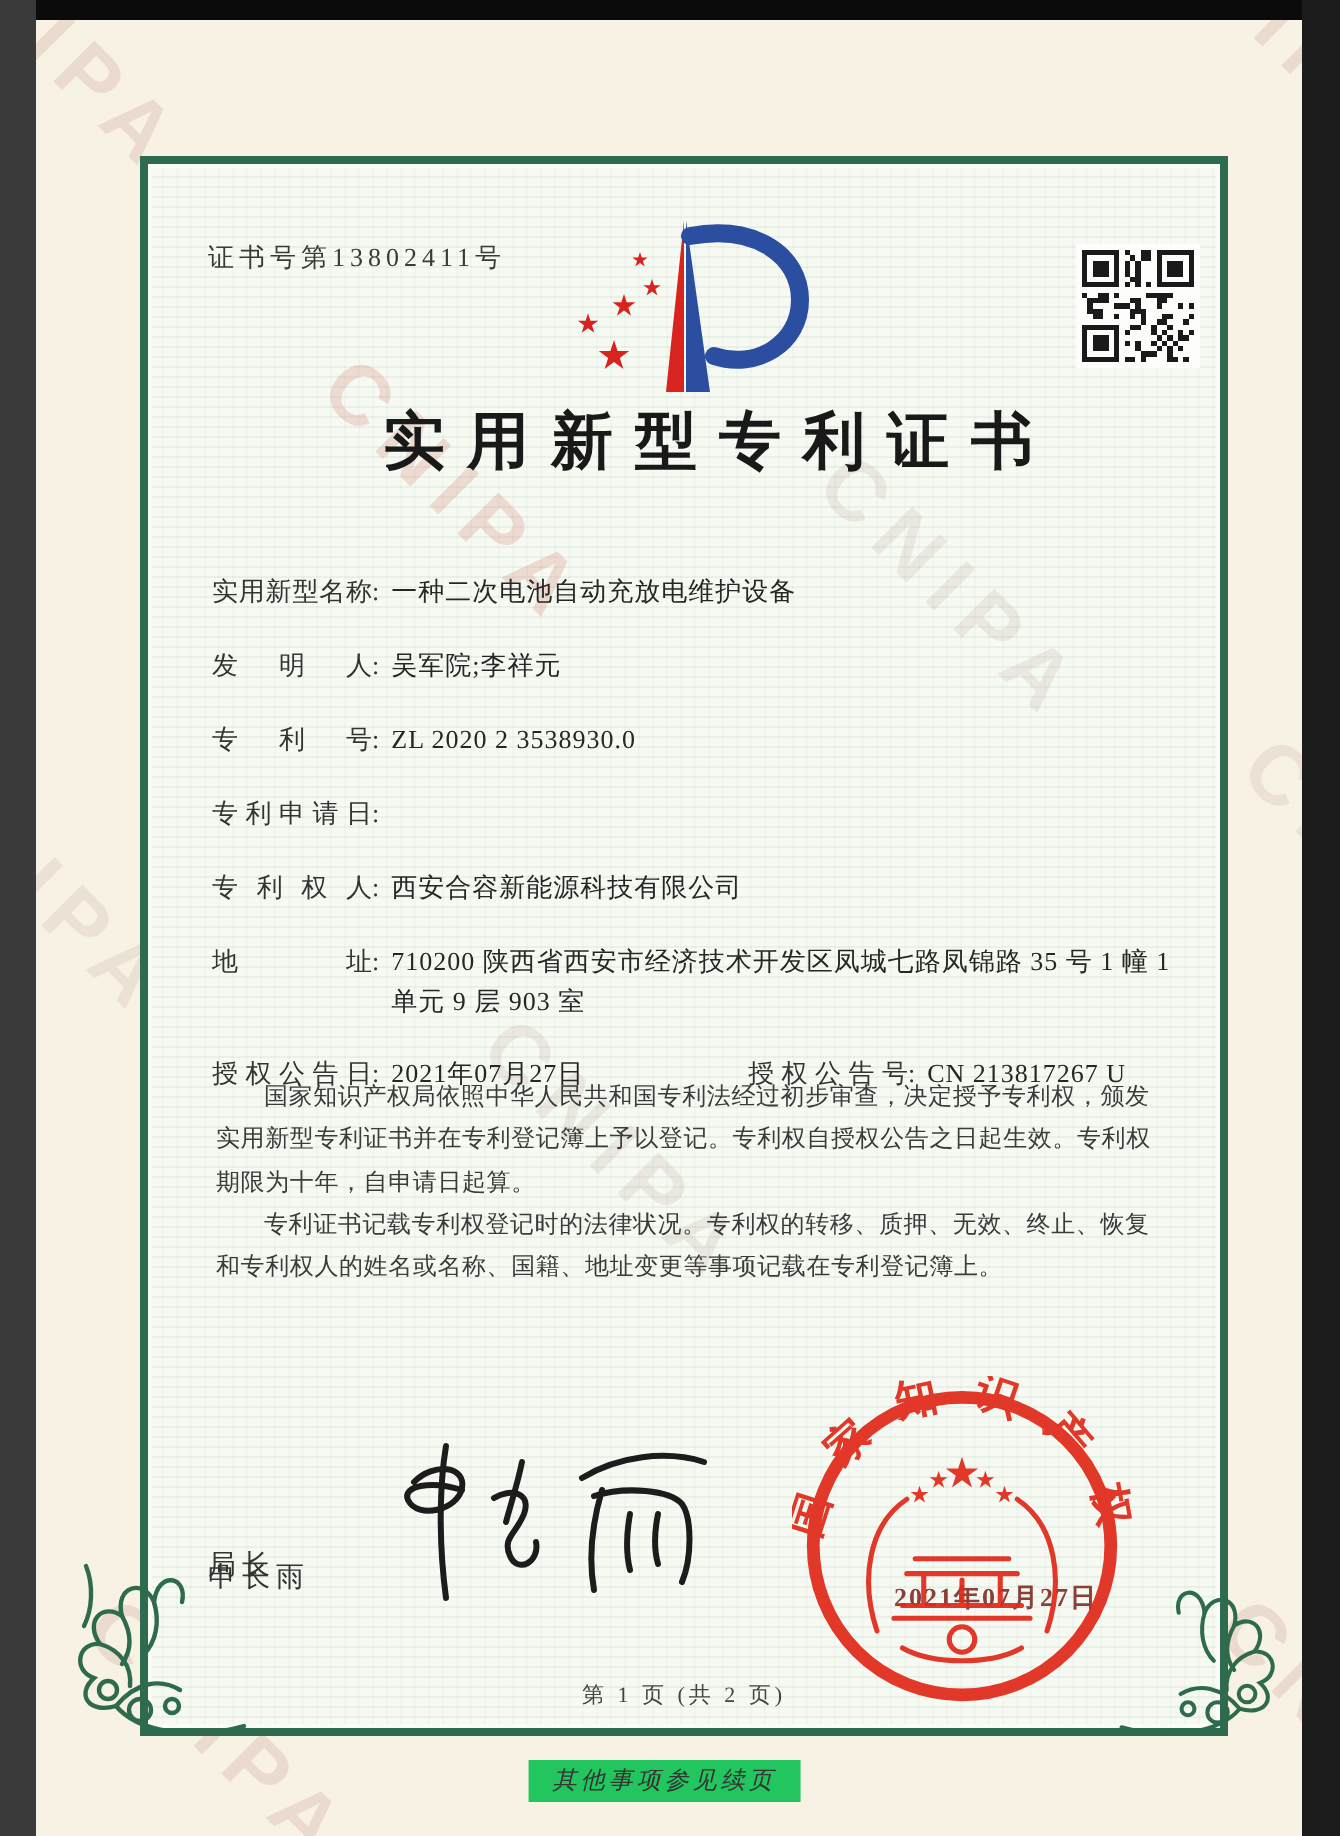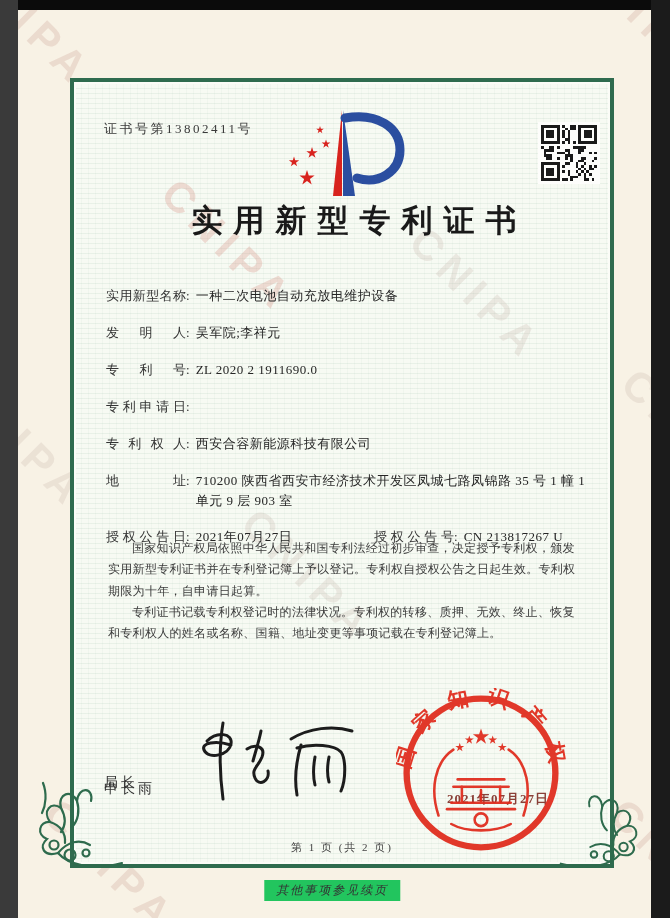--- a/index.html
+++ b/index.html
@@ -211,21 +211,21 @@
         <span class="f-value">一种二次电池自动充放电维护设备</span>
     </div>
     <div class="f-row">
       <span class="f-label">发明人</span>
         <span class="f-colon">:</span>
         <span class="f-value">吴军院;李祥元</span>
     </div>
     <div class="f-row">
       <span class="f-label">专利号</span>
         <span class="f-colon">:</span>
-        <span class="f-value">ZL 2020 2 1911690.0</span>
+        <span class="f-value">ZL 2020 2 3538930.0</span>
     </div>
     <div class="f-row">
       <span class="f-label">专利申请日</span>
         <span class="f-colon">:</span>
     </div>
     <div class="f-row">
       <span class="f-label">专利权人</span>
         <span class="f-colon">:</span>
         <span class="f-value">西安合容新能源科技有限公司</span>
     </div>

